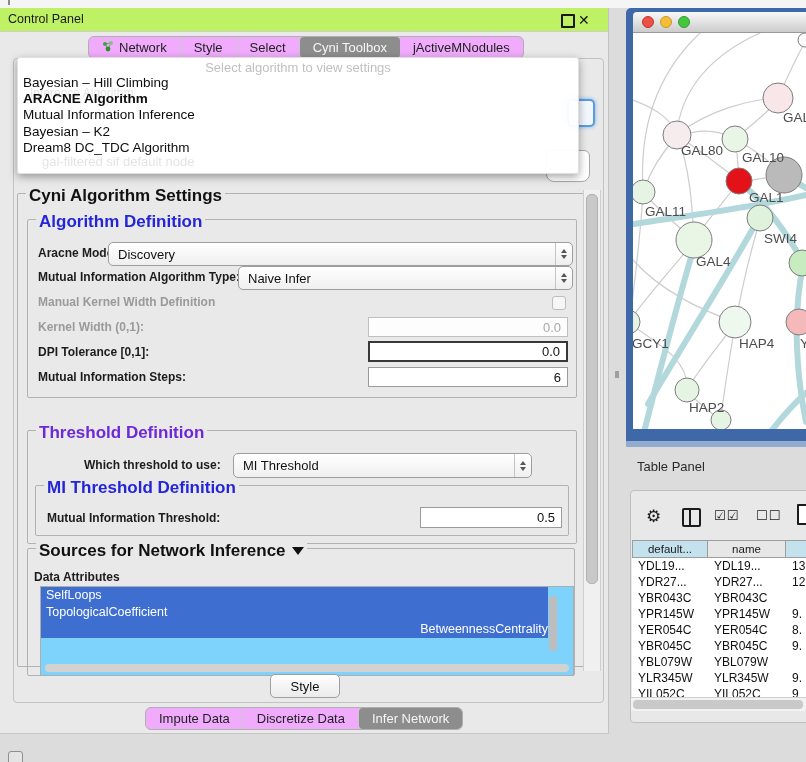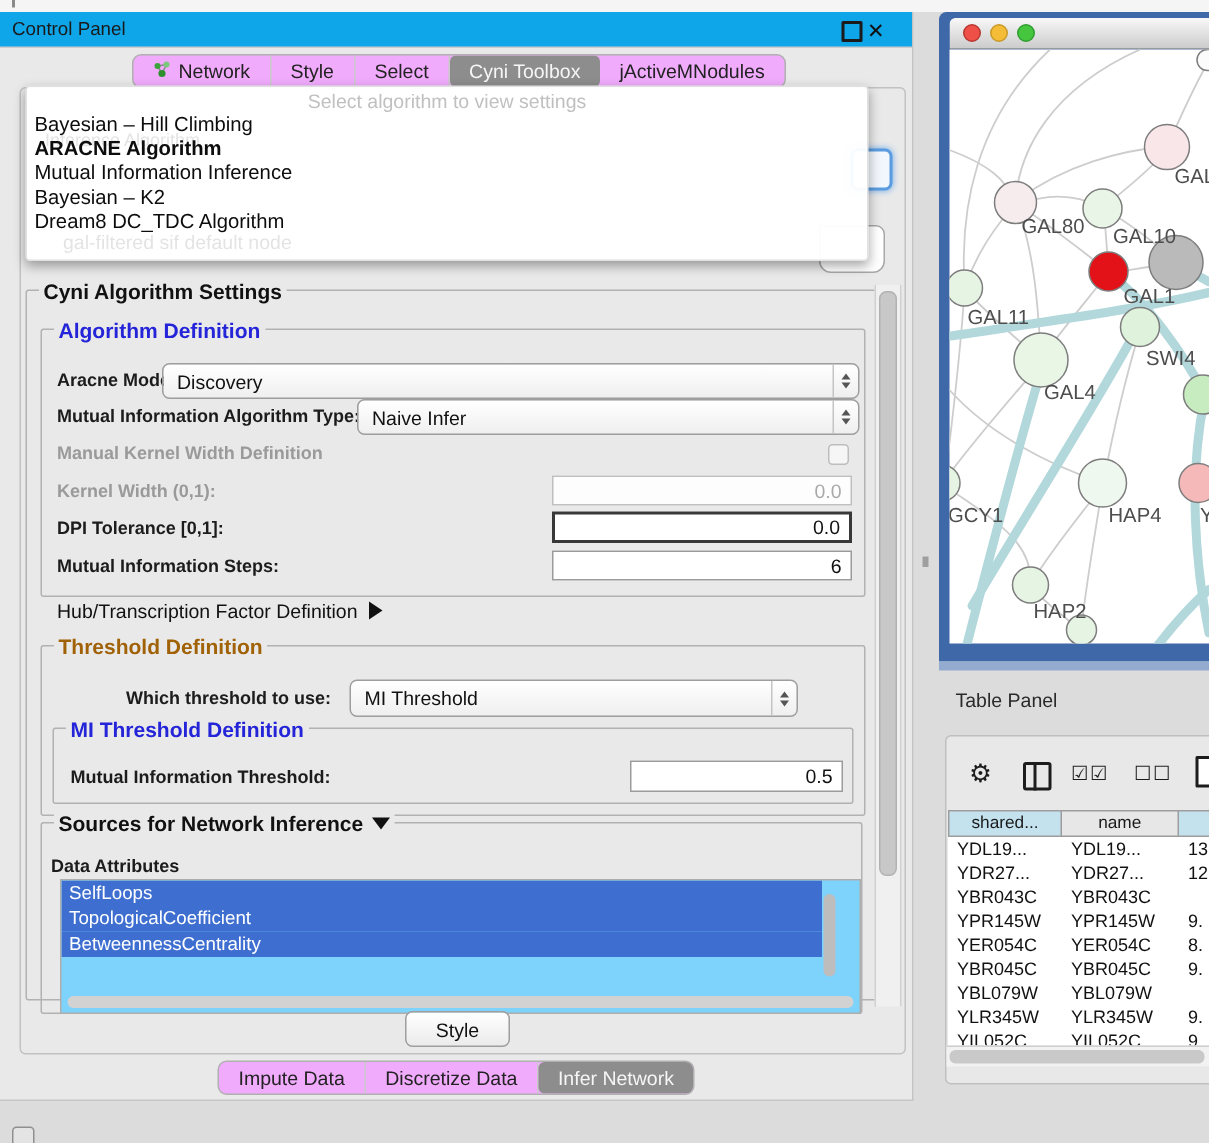--- a/index.html
+++ b/index.html
@@ -2,40 +2,40 @@
 <html><head>
 <meta charset="utf-8">
 <style>
   html,body{margin:0;padding:0}
   body{width:806px;height:762px;position:relative;overflow:hidden;background:#dcdcdc;
        font-family:"Liberation Sans","DejaVu Sans",sans-serif;-webkit-font-smoothing:antialiased}
   .abs{position:absolute}
   
   #control-panel{left:0;top:8px;width:608px;height:725px;background:#e9e9e9;
                  border-right:1px solid #c3c3c3;border-bottom:1px solid #c6c6c6}
-  #cp-titlebar{left:0;top:0;width:100%;height:23px;background:#0ea5e9;border-bottom:1px solid #cdcdcd}
+  #cp-titlebar{left:0;top:0;width:100%;height:23px;background:#bef264;border-bottom:1px solid #cdcdcd}
   #cp-title{left:8px;top:0;line-height:23px;font-size:12.5px;color:#1a1a1a}
   .winbtn-float{left:561px;top:6px;width:10px;height:10px;border:2px solid #1b1b1b;border-radius:1px}
   .winbtn-close{left:578px;top:2px;font-size:14px;font-weight:bold;color:#111;line-height:20px}
   
   .tabbar{display:flex;background:#f0abfc;border:1px solid #b0b0b0;border-radius:6px;height:21px;
           font-size:13px;color:#222;overflow:hidden}
   .tabseg{padding:0 13px;line-height:21px;border-right:1px solid #c9c9c9;display:flex;align-items:center;white-space:nowrap}
   .tabseg:last-child{border-right:none}
   .tabseg.sel{background:#8d8d8d;color:#f6f6f6;border-radius:4px;border-right:none}
   #top-tabs{left:88px;top:28px}
   #bottom-tabs{left:145px;top:699px}
   .net-ico{display:inline-block;margin-right:5px}
   
   #outer-panel{left:13px;top:50px;width:589px;height:643px;border:1px solid #c2c2c2;border-radius:4px;background:#e9e9e9}
   
   .group{border:1px solid #b2b2b2;border-radius:2px}
-  .legend{position:absolute;top:-8px;left:8px;background:#e9e9e9;padding:0 3px;font-size:14px;font-weight:bold;color:#111;white-space:nowrap}
+  .legend{position:absolute;top:-8px;left:8px;background:#e9e9e9;padding:0 3px;font-size:17px;font-weight:bold;color:#111;white-space:nowrap}
   .legend.blue{color:#2424d8}
-  .legend.green{color:#a16207}
+  .legend.green{color:#6d28d9}
   .flabel{font-size:12px;font-weight:bold;color:#1c1c1c;white-space:nowrap}
   .flabel.dis{color:#9a9a9a}
   .combo{background:linear-gradient(#ffffff,#efefef);border:1px solid #9e9e9e;border-radius:5px;
          font-size:13px;color:#111;display:flex;align-items:center}
   .combo .ctext{flex:1;padding-left:9px;white-space:nowrap;overflow:hidden}
   .spin{width:16px;height:100%;border-left:1px solid #c4c4c4;display:flex;flex-direction:column;
         align-items:center;justify-content:center;gap:2px}
   .tri-u{width:0;height:0;border-left:3.5px solid transparent;border-right:3.5px solid transparent;border-bottom:4px solid #555}
   .tri-d{width:0;height:0;border-left:3.5px solid transparent;border-right:3.5px solid transparent;border-top:4px solid #555}
   .field{background:#fff;border:1px solid #9b9b9b;font-size:13px;color:#111;text-align:right;
@@ -166,23 +166,20 @@
   </div>
   <div class="abs flabel dis" style="left:38px;top:287px">Manual Kernel Width Definition</div>
   <div class="abs checkbox" style="left:552px;top:288px"></div>
   <div class="abs flabel dis" style="left:38px;top:312px">Kernel Width (0,1):</div>
   <div class="abs field dis" style="left:368px;top:309px;width:200px;height:20px">0.0</div>
   <div class="abs flabel" style="left:38px;top:337px">DPI Tolerance [0,1]:</div>
   <div class="abs field foc" style="left:368px;top:333px;width:200px;height:21px">0.0</div>
   <div class="abs flabel" style="left:38px;top:362px">Mutual Information Steps:</div>
   <div class="abs field" style="left:368px;top:359px;width:200px;height:20px">6</div>
 
-  <div class="abs" style="left:38px;top:392px;font-size:13px;color:#111">
-    <span>Hub/Transcription Factor Definition</span><span class="arrow-right"></span>
-  </div>
 
   <div class="abs group" style="left:27px;top:422px;width:548px;height:112px">
     <span class="legend green">Threshold Definition</span>
   </div>
   <div class="abs flabel" style="left:84px;top:450px">Which threshold to use:</div>
   <div class="abs combo" style="left:233px;top:445px;width:297px;height:23px">
     <span class="ctext">MI Threshold</span>
     <span class="spin">
         <span class="tri-u"></span>
         <span class="tri-d"></span>
@@ -194,21 +191,21 @@
   <div class="abs flabel" style="left:47px;top:503px">Mutual Information Threshold:</div>
   <div class="abs field" style="left:420px;top:499px;width:142px;height:21px">0.5</div>
 
   <div class="abs group" style="left:27px;top:540px;width:546px;height:126px">
     <span class="legend"><span>Sources for Network Inference</span><span class="arrow-down"></span></span>
   </div>
   <div class="abs flabel" style="left:34px;top:562px">Data Attributes</div>
   <div id="attr-list" class="abs" style="left:40px;top:578px;width:532px;height:88px">
       <div class="attr-row" style="background: rgb(62, 111, 208);">SelfLoops</div>
       <div class="attr-row" style="background: rgb(62, 111, 208);">TopologicalCoefficient</div>
-      <div class="attr-row" style="background: rgb(62, 111, 208);">BetweennessCentrality</div>
+      <div class="attr-row" style="background: rgb(62, 111, 208); text-align: right;">BetweennessCentrality</div>
     </div>
   <div class="abs vthumb" style="left:549px;top:588px;width:8px;height:55px"></div>
   <div class="abs hthumb" style="left:45px;top:656px;width:524px;height:8px"></div>
 
   <div id="cp-scrollbar" class="abs">
     <div id="cp-scroll-thumb" class="abs"></div>
   </div>
 
   <div id="apply-btn" class="abs">Style</div>
 
@@ -309,21 +306,21 @@
 
 <div id="table-panel-title" class="abs">Table Panel</div>
 <div id="table-panel" class="abs"></div>
 <div id="gear-ico" class="abs tool-ico">⚙</div>
 <div id="col-ico" class="abs"></div>
 <div id="col-ico-div" class="abs"></div>
 <div id="chk-ico" class="abs tool-ico">☑☑</div>
 <div id="unchk-ico" class="abs tool-ico">☐☐</div>
 <div id="doc-ico" class="abs"></div>
 <div id="tbl-header">
-    <div class="th" style="left: 632px; width: 76px; background: rgb(195, 226, 238);">shared...</div>
+    <div class="th" style="left: 632px; width: 76px; background: rgb(195, 226, 238);">default...</div>
     <div class="th" style="left: 708px; width: 78px; background: rgb(231, 231, 231); border-left: none;">name</div>
     <div class="th" style="left: 786px; width: 24px; background: rgb(195, 226, 238); border-left: none;"></div>
   </div>
 <div id="tbl-body" class="abs">
     <div class="trow" style="left: 6px; top: 0px;">YDL19...</div>
     <div class="trow" style="left: 82px; top: 0px;">YDL19...</div>
     <div class="trow" style="left: 160px; top: 0px;">13</div>
     <div class="trow" style="left: 6px; top: 16px;">YDR27...</div>
     <div class="trow" style="left: 82px; top: 16px;">YDR27...</div>
     <div class="trow" style="left: 160px; top: 16px;">12</div>

